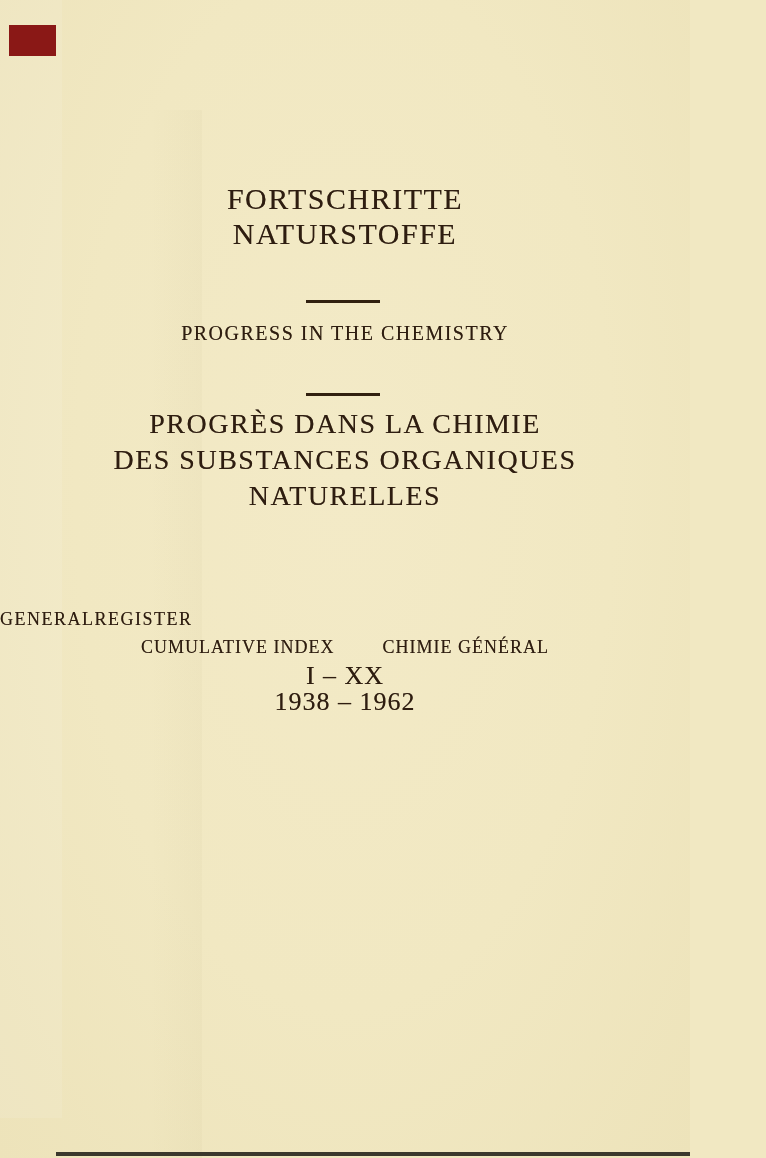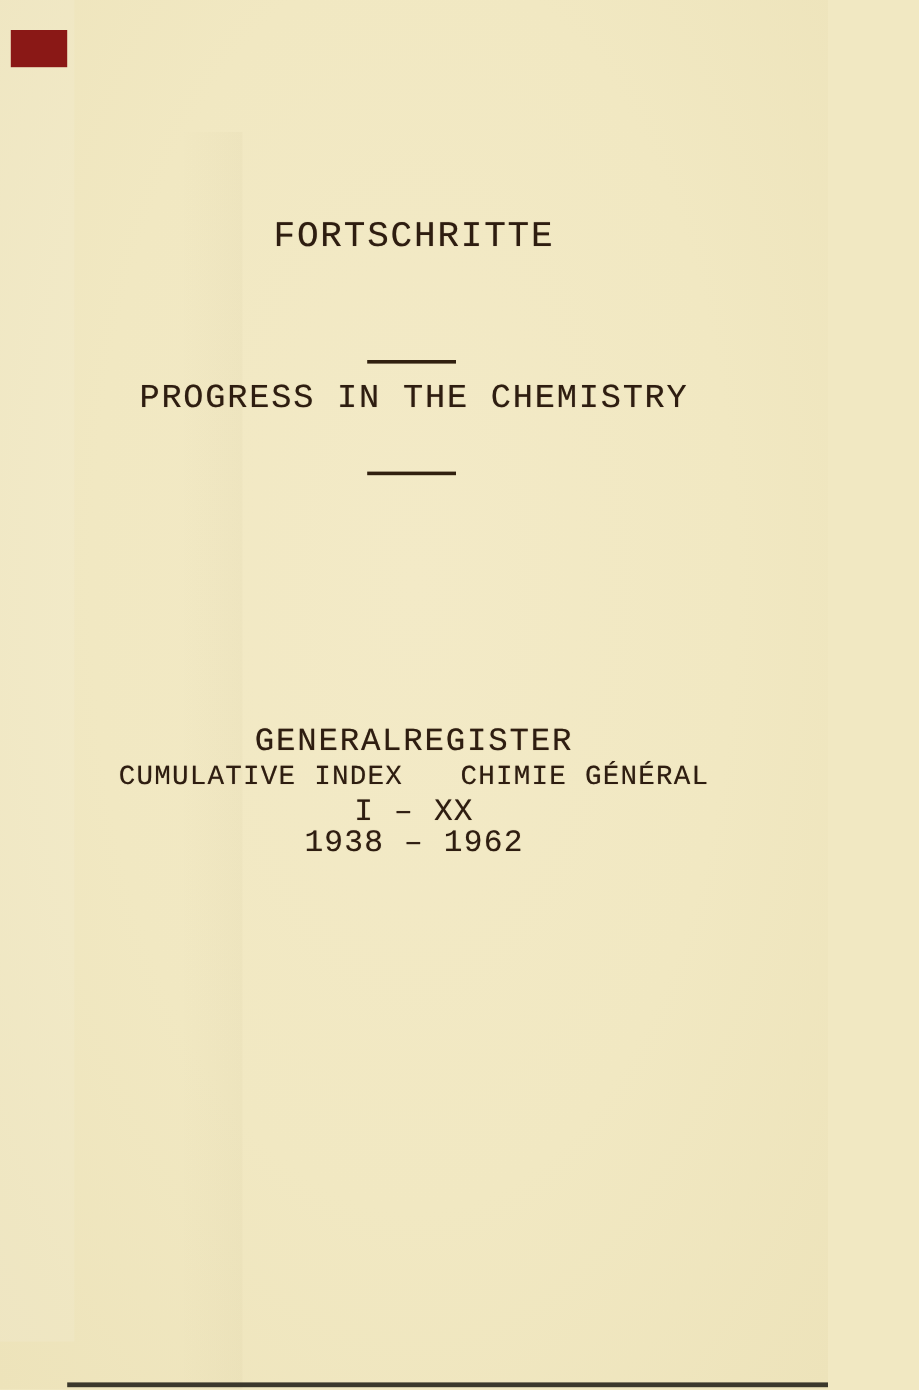--- a/index.html
+++ b/index.html
@@ -6,21 +6,21 @@
     margin: 0;
     padding: 0;
     background: #f1e8c2;
   }
   .cover {
     position: relative;
     width: 690px;
     height: 1158px;
     overflow: hidden;
     background: radial-gradient(ellipse at 50% 42%, #f3eac7 0%, #f1e8c2 55%, #ede3ba 100%);
-    font-family: Liberation Mono, monospace;
+    font-family: Liberation Serif, serif;
     color: #2e1d10;
   }
   
   .scan-band-left {
     position: absolute;
     left: 0; top: 0; bottom: 40px;
     width: 62px;
     background: rgba(255,255,253,0.10);
     pointer-events: none;
   }
@@ -44,50 +44,50 @@
     background: #3b382c;
   }
   .title-block {
     position: absolute;
     left: 0; right: 0;
     text-align: center;
     letter-spacing: 1.5px;
     text-shadow: 0 0 0.6px rgba(46,29,16,0.55);
   }
   .title-de { top: 181px; font-size: 30px; line-height: 35px; }
-  .title-en { top: 316px; font-size: 28px; line-height: 34px; }
+  .title-en { top: 316px; font-size: 20px; line-height: 34px; }
   .title-fr { top: 406px; font-size: 28px; line-height: 36px; }
   .t-line { display: block; }
   .rule {
     position: absolute;
     left: 50%;
     margin-left: -39px;
     width: 74px; height: 3px;
     background: #31200f;
   }
   .rule-1 { top: 300px; }
   .rule-2 { top: 393px; }
   .index-heading {
     position: absolute;
     left: 0; right: 0;
     top: 604px;
-    text-align: center;
-    font-size: 27px;
+    text-align: left;
+    font-size: 18px;
     line-height: 30px;
     letter-spacing: 1.5px;
     text-shadow: 0 0 0.6px rgba(46,29,16,0.55);
   }
   .index-labels {
     position: absolute;
     left: 0; right: 0;
     top: 634px;
     display: flex;
     justify-content: center;
     gap: 48px;
-    font-size: 23px;
+    font-size: 18px;
     line-height: 26px;
     letter-spacing: 1px;
     text-shadow: 0 0 0.6px rgba(46,29,16,0.55);
   }
   .index-volumes, .index-years {
     position: absolute;
     left: 0; right: 0;
     text-align: center;
     font-size: 26px;
     line-height: 26px;
@@ -102,30 +102,36 @@
 
 <div class="cover">
 
   <div class="scan-band-left"></div>
   <div class="scan-fold"></div>
 
   <div class="red-label"></div>
 
   <div class="title-block title-de">
     <span class="t-line">FORTSCHRITTE</span>
+    <span class="t-line">NATURSTOFFE</span>
   </div>
 
   <div class="rule rule-1"></div>
 
   <div class="title-block title-en">
     <span class="t-line">PROGRESS IN THE CHEMISTRY</span>
   </div>
 
   <div class="rule rule-2"></div>
 
+  <div class="title-block title-fr">
+    <span class="t-line">PROGRÈS DANS LA CHIMIE</span>
+    <span class="t-line">DES SUBSTANCES ORGANIQUES</span>
+    <span class="t-line">NATURELLES</span>
+  </div>
 
   <div class="index-heading">GENERALREGISTER</div>
 
   <div class="index-labels">
     <span>CUMULATIVE INDEX</span>
     <span>CHIMIE GÉNÉRAL</span>
   </div>
 
   <div class="index-volumes">I – XX</div>
   <div class="index-years">1938 – 1962</div>

